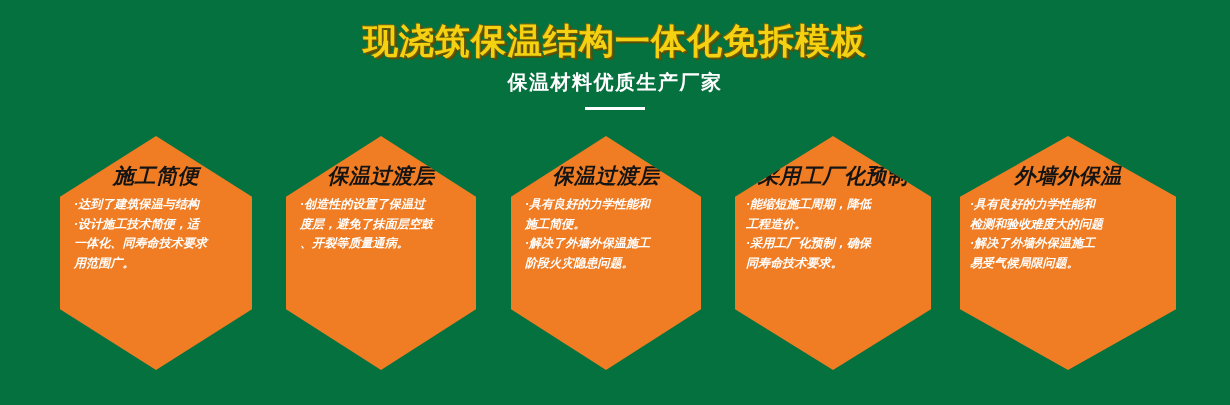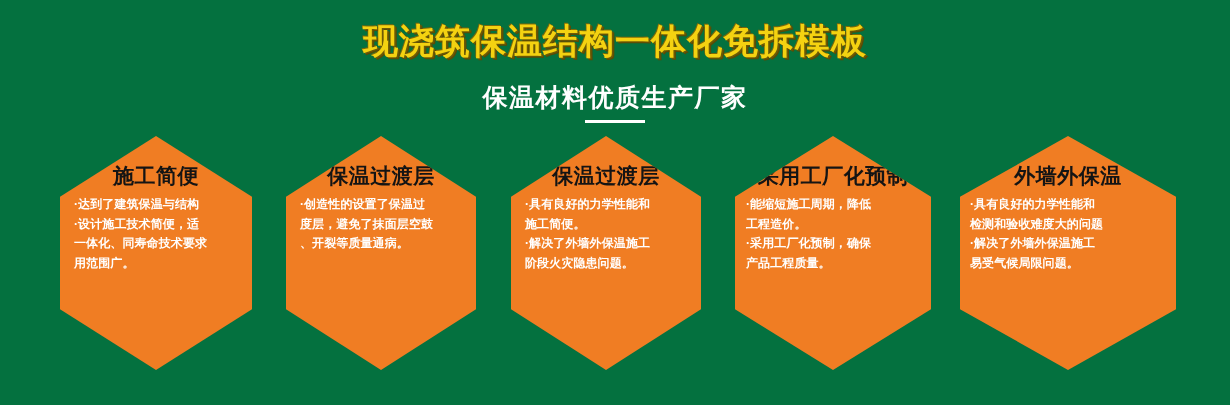--- a/index.html
+++ b/index.html
@@ -27,38 +27,39 @@
     letter-spacing:1px;
     color:#F4D211;
     line-height:42px;
     text-shadow:
       1.4px 1.4px 0 #6d5a06,
       2.4px 2.4px 0 #5b4a05,
      -0.8px -0.8px 0 #7d6808;
     white-space:nowrap;
   }
   .sub-title{
-    margin-top:22px;
-    font-size:25px;
+    margin-top:9px;
+    font-size:20px;
     font-weight:bold;
     letter-spacing:1.5px;
     color:#FFFFFF;
     line-height:26px;
     white-space:nowrap;
+    font-family:Liberation Mono, monospace;
   }
   .divider{
     width:60px; height:3px;
     background:#FFFFFF;
     margin:10px auto 0 auto;
   }
   
   .hex-row{
     position:absolute;
     left:0; top:136px;
-    width:1220px; height:269px;
+    width:1220px; height:269px;font-style:italic;
   }
   .hex{
     position:absolute;
     top:0;
     height:234px;
     background:#F07D23;
     -webkit-clip-path: polygon(50% 0%, 100% 26%, 100% 74%, 50% 100%, 0% 74%, 0% 26%);
     clip-path: polygon(50% 0%, 100% 26%, 100% 74%, 50% 100%, 0% 74%, 0% 26%);
     text-align:center;
     padding-top:26px;
@@ -134,21 +135,21 @@
         <p>阶段火灾隐患问题。</p>
       </div>
     </div>
 
     <div class="hex hex-4">
       <div class="hex-title">采用工厂化预制</div>
       <div class="hex-body">
         <p>·能缩短施工周期，降低</p>
         <p>工程造价。</p>
         <p>·采用工厂化预制，确保</p>
-        <p>产品工程质量。</p>
+        <p>同寿命技术要求。</p>
       </div>
     </div>
 
     <div class="hex hex-5">
       <div class="hex-title">外墙外保温</div>
       <div class="hex-body">
         <p>·具有良好的力学性能和</p>
         <p>检测和验收难度大的问题</p>
         <p>·解决了外墙外保温施工</p>
         <p>易受气候局限问题。</p>

